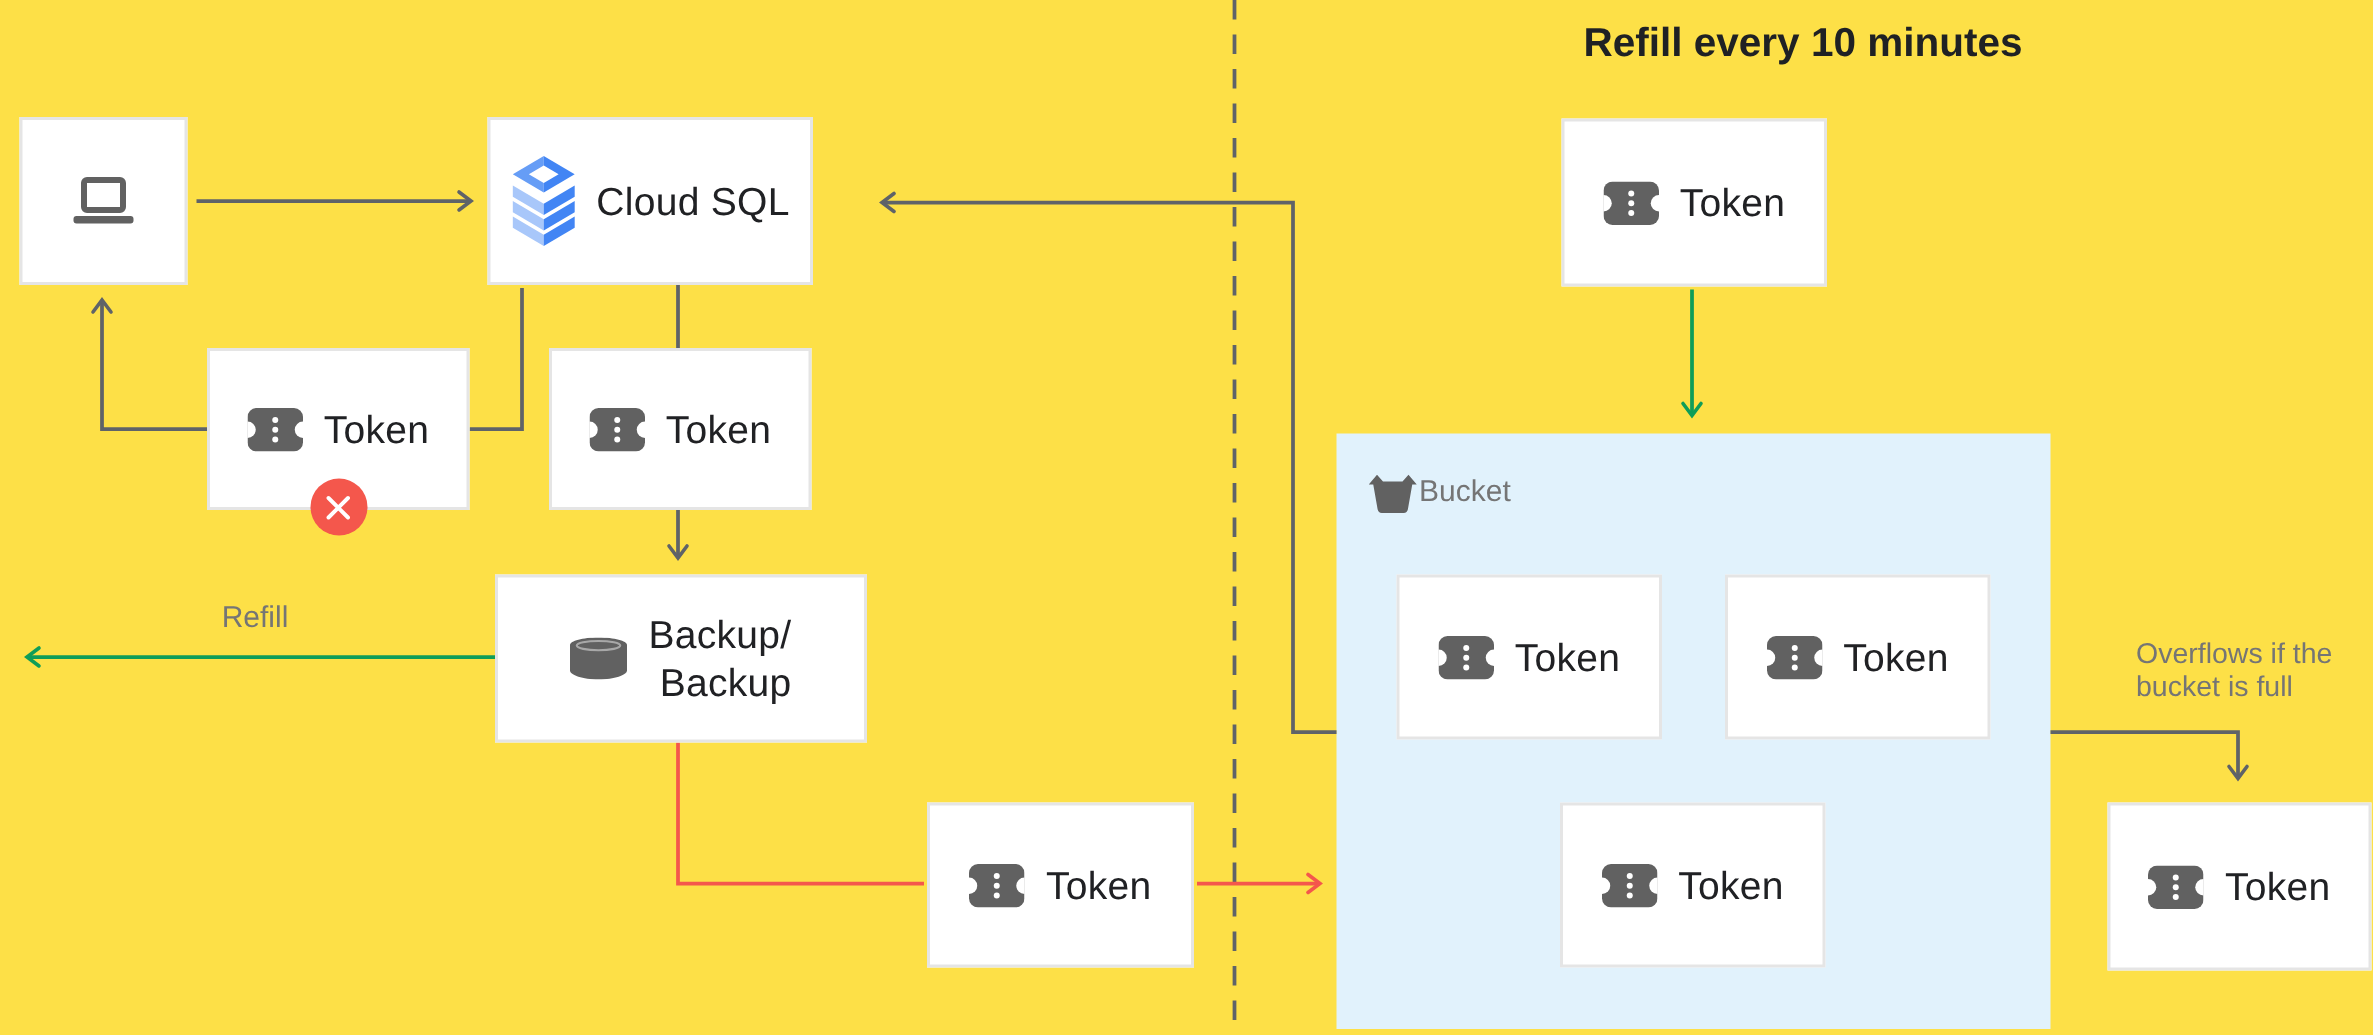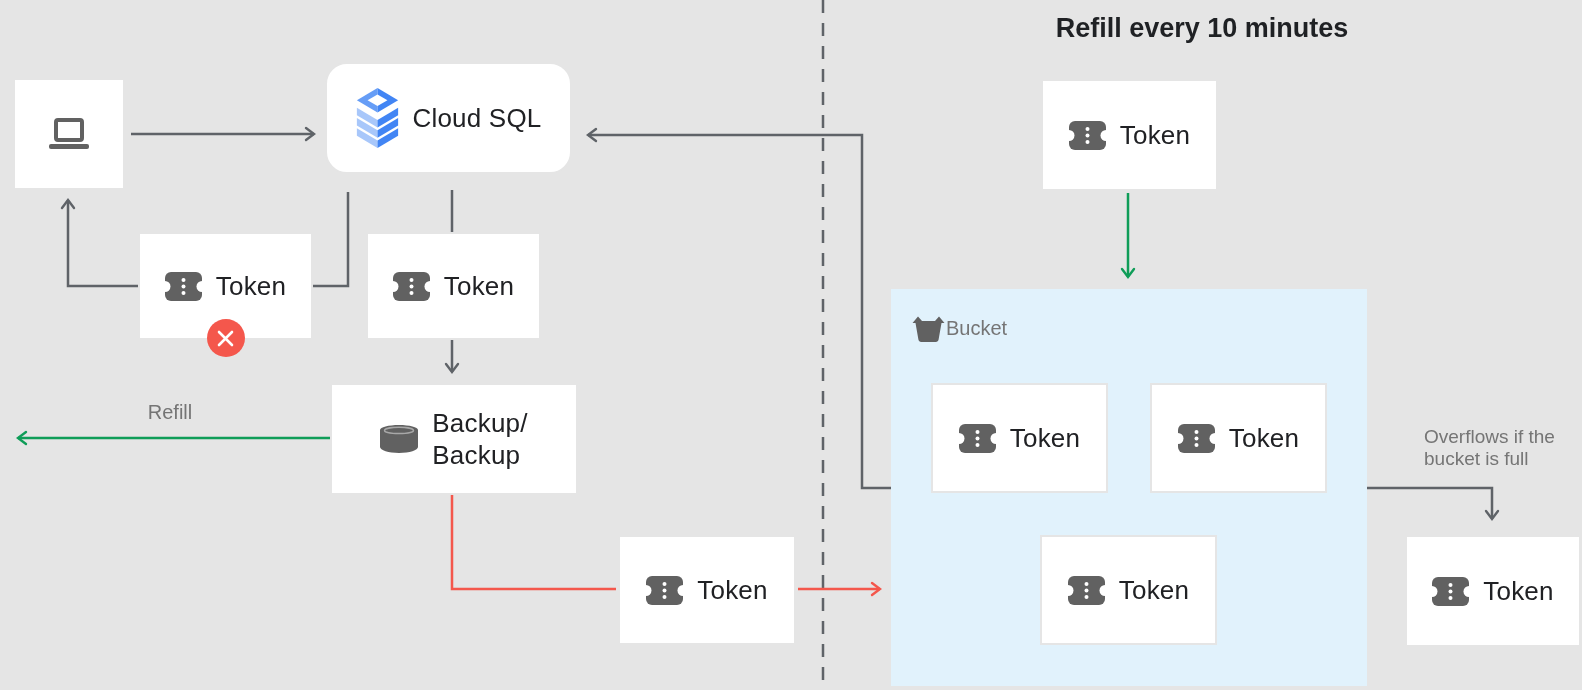--- a/index.html
+++ b/index.html
@@ -1,33 +1,33 @@
 <!DOCTYPE html>
 <html><head>
 <meta charset="utf-8">
 <style>
   html,body{margin:0;padding:0;background:#fff;}
   .stage{
-    position:relative;width:1582px;height:690px;background:#e5e5e5;
+    position:relative;width:1582px;height:690px;background:#fde047;
     font-family:"Liberation Sans", sans-serif;overflow:hidden;
   }
   .bucket{
     position:absolute;left:891px;top:289px;width:476px;height:397px;
     background:#E1F2FC;z-index:1;
   }
   .connectors{position:absolute;left:0;top:0;z-index:2;}
   .node{
     position:absolute;background:#ffffff;border:2px solid #E5E5E5;
     box-sizing:border-box;display:flex;align-items:center;justify-content:center;
     gap:14px;z-index:3;
   }
   .node-label{
     font-size:26px;color:#202124;letter-spacing:0.2px;white-space:nowrap;
   }
-  .node-label.two-line{display:flex;flex-direction:column;line-height:32px;text-align:left;}
+  .node-label.two-line{display:flex;flex-direction:column;line-height:32px;text-align:right;}
   .icon{display:flex;align-items:center;justify-content:center;flex:0 0 auto;}
   .badge{
     position:absolute;left:50%;bottom:-19px;transform:translateX(-50%);
     width:38px;height:38px;border-radius:50%;background:#F4574C;
     display:flex;align-items:center;justify-content:center;z-index:4;
   }
   .small-label{
     position:absolute;font-size:20px;color:#757575;z-index:3;
   }
   .centered{text-align:center;}
@@ -95,21 +95,21 @@
 
   <div class="node" style="left:13px;top:78px;width:112px;height:112px;">
     <span class="icon">
       <svg width="42" height="33" viewBox="0 0 42 33">
         <rect x="8" y="2" width="26" height="20" rx="2" fill="none" stroke="#616161" stroke-width="4"></rect>
         <rect x="1" y="26" width="40" height="5" rx="2" fill="#616161"></rect>
       </svg>
     </span>
   </div>
 
-  <div class="node" style="left:325px;top:62px;width:247px;height:112px;border-radius:22px;">
+  <div class="node" style="left:325px;top:78px;width:217px;height:112px;">
     <span class="icon">
       <svg width="43" height="60" viewBox="0 0 44 64">
         <polygon points="22,0 0,13 22,26" fill="#669DF6"></polygon>
         <polygon points="22,0 44,13 22,26" fill="#4285F4"></polygon>
         <polygon points="22,6.8 32.6,13 22,19.2 11.4,13" fill="#FFFFFF"></polygon>
         <polygon points="0,21 22,34 22,42 0,29" fill="#A8C7FA"></polygon>
         <polygon points="22,34 44,21 44,29 22,42" fill="#4285F4"></polygon>
         <polygon points="0,32 22,45 22,53 0,40" fill="#A8C7FA"></polygon>
         <polygon points="22,45 44,32 44,40 22,53" fill="#4285F4"></polygon>
         <polygon points="0,43 22,56 22,64 0,51" fill="#A8C7FA"></polygon>

